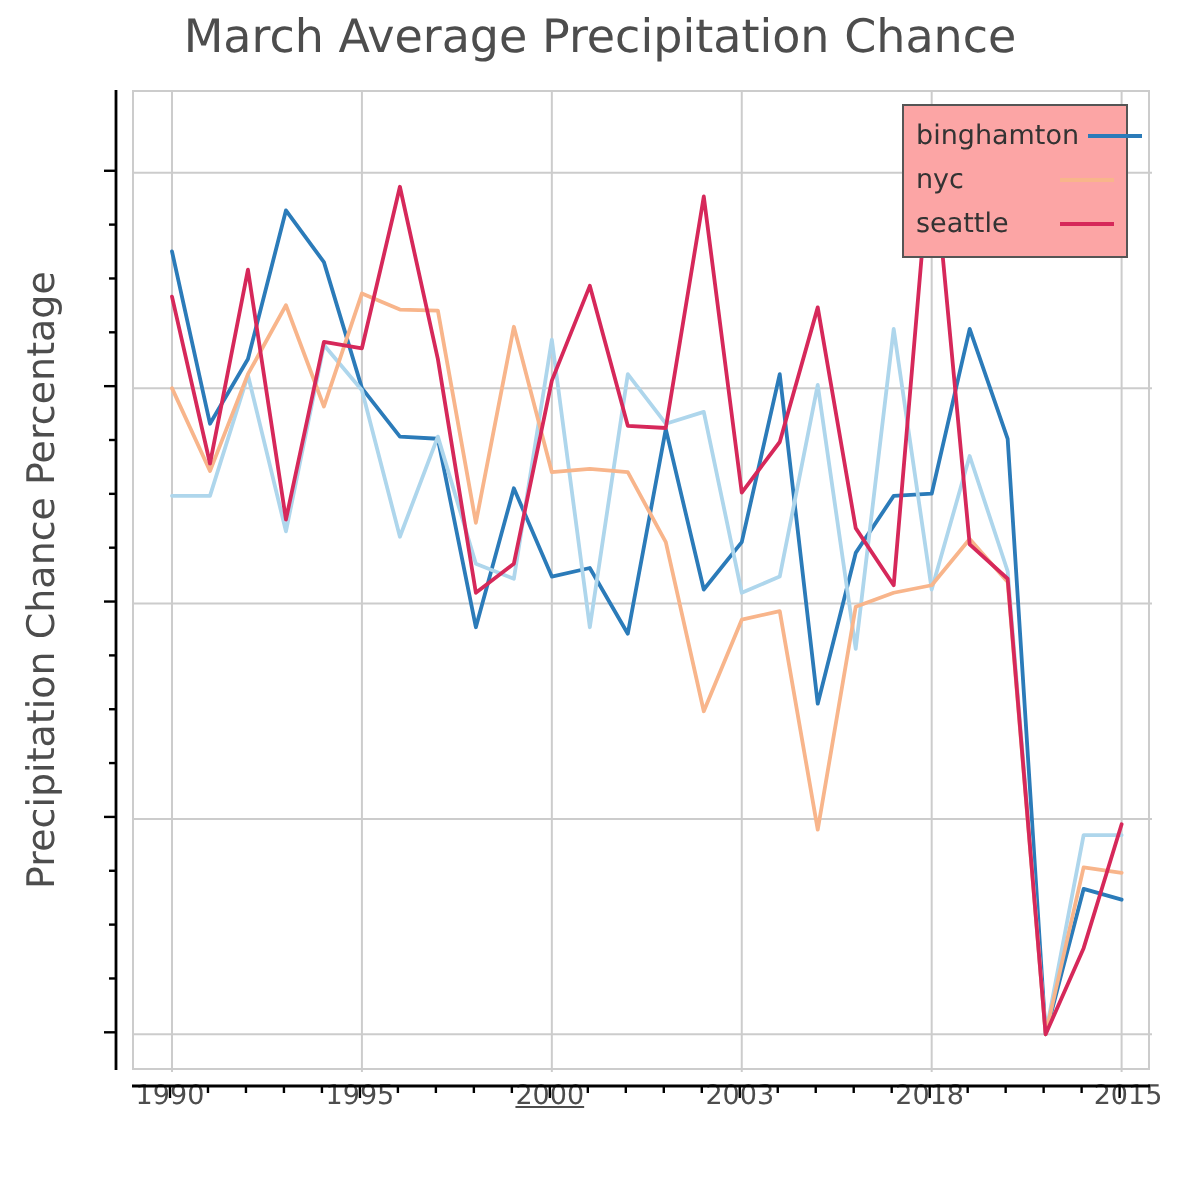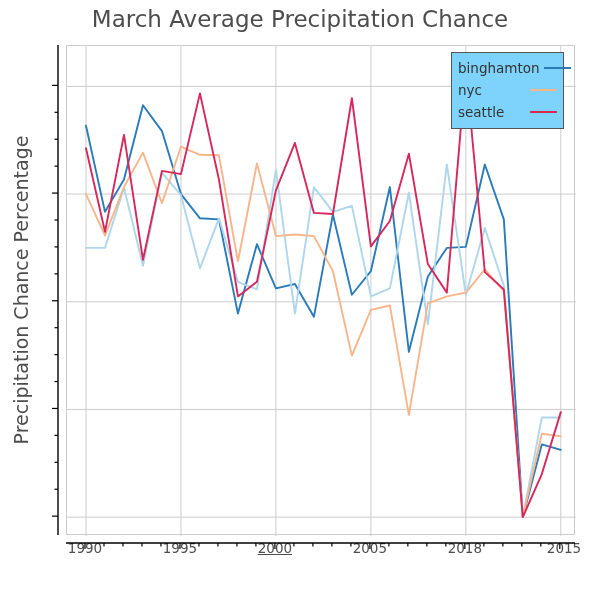--- a/index.html
+++ b/index.html
@@ -79,21 +79,21 @@
     text-align: center;
     white-space: nowrap;
     width: 60px;
     margin-left: -30px;
   }
   #legend {
     position: absolute;
     left: 451px;
     top: 52px;
     width: 113px;
-    background: #7dd3fc;
+    background: #fca5a5;
     border: 1.6px solid #555555;
     padding: 4px 6px 5px 6px;
     box-sizing: border-box;
   }
   .legend-row {
     display: flex;
     align-items: center;
     justify-content: space-between;
     height: 22px;
   }
@@ -116,21 +116,21 @@
 
   <div id="chart-title">March Average Precipitation Chance</div>
 
   <div id="y-axis-label">Precipitation Chance Percentage</div>
 
   <div id="ytick-labels"></div>
   <div id="xtick-labels">
       <div class="xtick-label" style="left: 84.9925px;">1990</div>
       <div class="xtick-label" style="left: 179.955px;">1995</div>
       <div class="xtick-label" style="left: 274.918px; text-decoration: underline;">2000</div>
-      <div class="xtick-label" style="left: 369.881px;">2005</div>
+      <div class="xtick-label" style="left: 369.881px;">2003</div>
       <div class="xtick-label" style="left: 464.843px;">2018</div>
       <div class="xtick-label" style="left: 564px;">2015</div>
     </div>
 
   <div id="plot-area">
     <svg id="plot-svg" viewBox="0 0 509 490" preserveAspectRatio="none">
       <g id="grid-group">
           <line x1="0" x2="509" y1="471.15384615384613" y2="471.15384615384613" stroke="#cccccc" stroke-width="1"></line>
           <line x1="0" x2="509" y1="363.46153846153845" y2="363.46153846153845" stroke="#cccccc" stroke-width="1"></line>
           <line x1="0" x2="509" y1="255.76923076923075" y2="255.76923076923075" stroke="#cccccc" stroke-width="1"></line>

